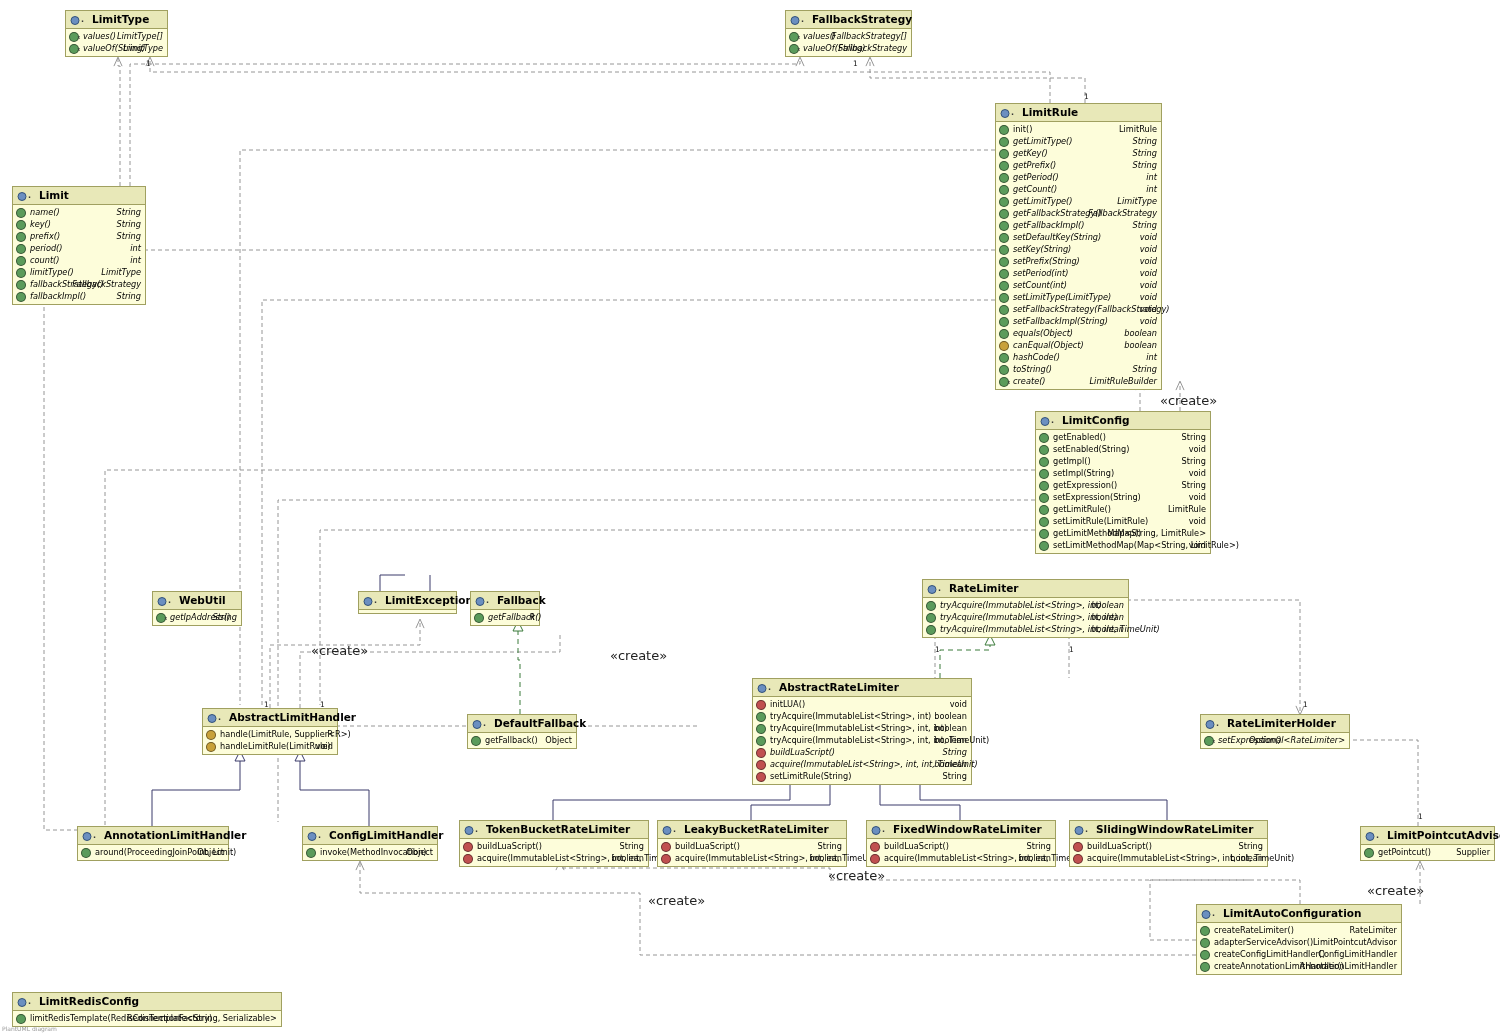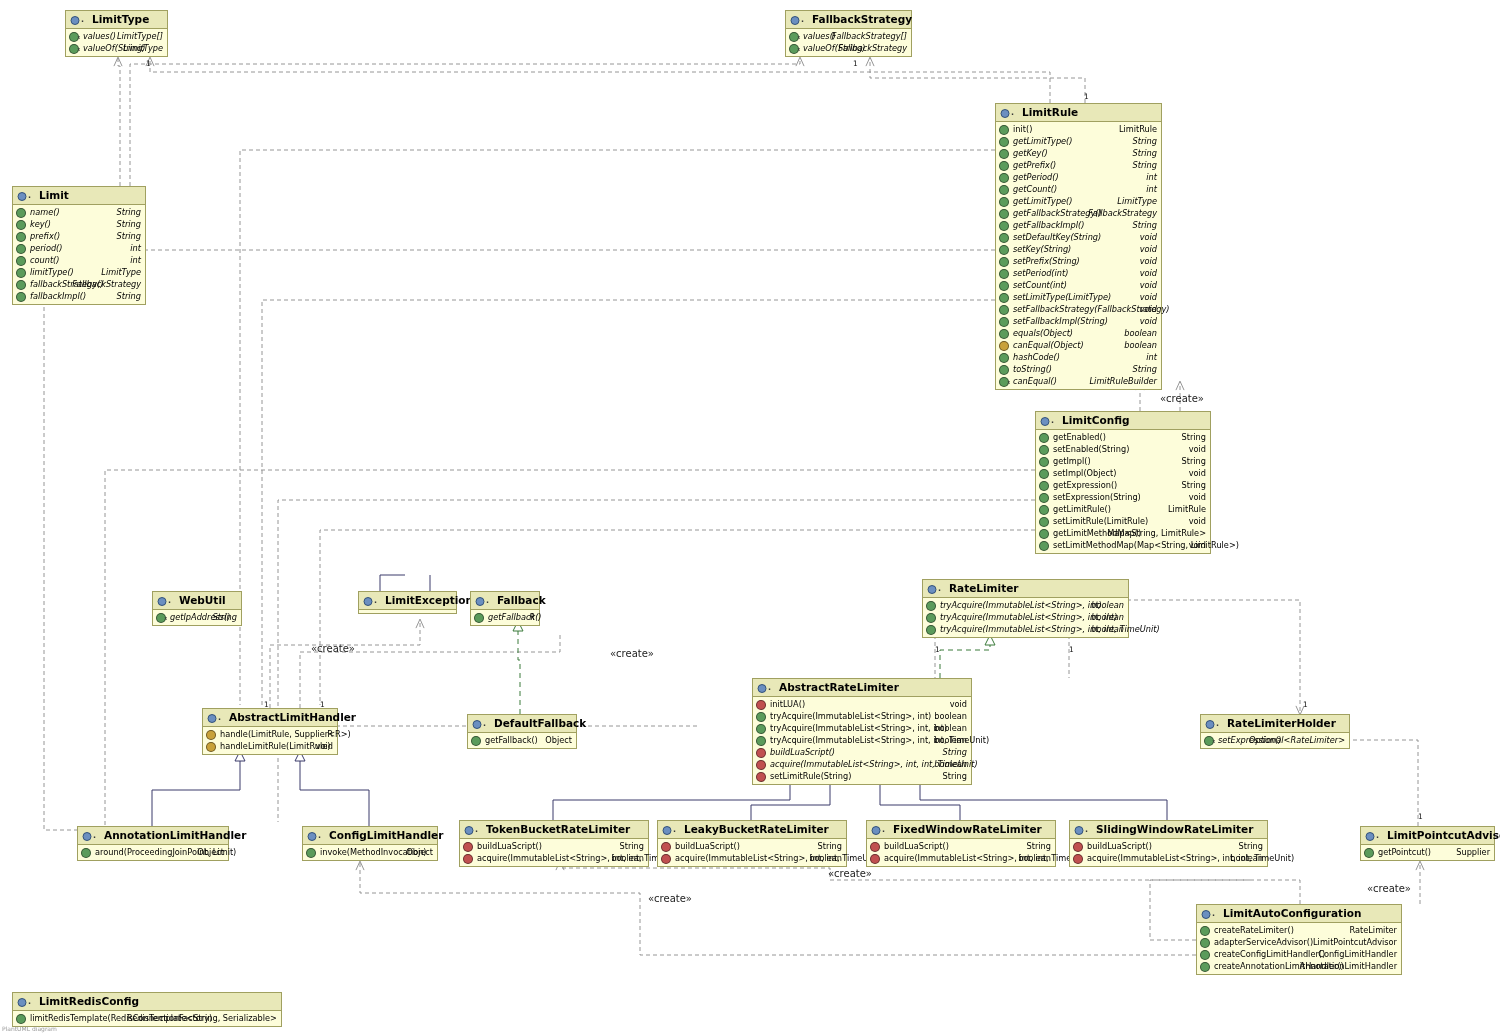--- a/index.html
+++ b/index.html
@@ -20,21 +20,21 @@
   .mark{position:absolute;left:11px;top:1px;font-size:8px;color:#333;}
 
   
   .c-pub{background:#5b9b5b;}
   .c-prot{background:#c8a13a;}
   .c-priv{background:#c05050;}
   .circ{border-radius:50%;border:1px solid rgba(0,0,0,.45);}
   .hdr .glyphs{position:absolute;left:4px;top:3px;}
   .hdr .tname{margin-left:22px;}
 
-  .lbl{position:absolute;font-size:10px;color:#222;background:transparent;white-space:nowrap;}
+  .lbl{position:absolute;font-size:13px;color:#222;background:transparent;white-space:nowrap;}
   .mult{position:absolute;font-size:7.5px;color:#111;}
   .watermark{position:absolute;left:2px;bottom:1px;font-size:6px;color:#999;}
 </style>
 </head>
 <body>
 
 <div id="canvas">
 
   <svg class="lines" viewBox="0 0 1500 1033">
     <defs>
@@ -161,33 +161,33 @@
           <div class="row it"><span class="ico circ c-pub"></span><span class="nm">setPrefix(String)</span><span class="rt">void</span></div>
           <div class="row it"><span class="ico circ c-pub"></span><span class="nm">setPeriod(int)</span><span class="rt">void</span></div>
           <div class="row it"><span class="ico circ c-pub"></span><span class="nm">setCount(int)</span><span class="rt">void</span></div>
           <div class="row it"><span class="ico circ c-pub"></span><span class="nm">setLimitType(LimitType)</span><span class="rt">void</span></div>
           <div class="row it"><span class="ico circ c-pub"></span><span class="nm">setFallbackStrategy(FallbackStrategy)</span><span class="rt">void</span></div>
           <div class="row it"><span class="ico circ c-pub"></span><span class="nm">setFallbackImpl(String)</span><span class="rt">void</span></div>
           <div class="row it"><span class="ico circ c-pub"></span><span class="nm">equals(Object)</span><span class="rt">boolean</span></div>
           <div class="row it"><span class="ico circ c-prot"></span><span class="nm">canEqual(Object)</span><span class="rt">boolean</span></div>
           <div class="row it"><span class="ico circ c-pub"></span><span class="nm">hashCode()</span><span class="rt">int</span></div>
           <div class="row it"><span class="ico circ c-pub"></span><span class="nm">toString()</span><span class="rt">String</span></div>
-          <div class="row it"><span class="ico circ c-pub"></span><span class="mark">ₓ</span><span class="nm">canEqual()</span><span class="rt">LimitRuleBuilder</span></div>
+          <div class="row it"><span class="ico circ c-pub"></span><span class="mark">ₓ</span><span class="nm">create()</span><span class="rt">LimitRuleBuilder</span></div>
         </div>
       </div>
       <div class="cls" style="left: 1035px; top: 411px; width: 174px;">
         <div class="hdr"><span class="glyphs"><svg width="18" height="11" viewBox="0 0 18 11">
               <circle cx="5" cy="5.5" r="4" fill="#6b8fc0" stroke="#33527a" stroke-width="1"></circle>
               <text x="11" y="9" font-size="8" fill="#333" font-family="DejaVu Sans">⋅</text>
             </svg></span><span class="tname">LimitConfig</span></div>
         <div class="body">
           <div class="row"><span class="ico circ c-pub"></span><span class="nm">getEnabled()</span><span class="rt">String</span></div>
           <div class="row"><span class="ico circ c-pub"></span><span class="nm">setEnabled(String)</span><span class="rt">void</span></div>
           <div class="row"><span class="ico circ c-pub"></span><span class="nm">getImpl()</span><span class="rt">String</span></div>
-          <div class="row"><span class="ico circ c-pub"></span><span class="nm">setImpl(Object)</span><span class="rt">void</span></div>
+          <div class="row"><span class="ico circ c-pub"></span><span class="nm">setImpl(String)</span><span class="rt">void</span></div>
           <div class="row"><span class="ico circ c-pub"></span><span class="nm">getExpression()</span><span class="rt">String</span></div>
           <div class="row"><span class="ico circ c-pub"></span><span class="nm">setExpression(String)</span><span class="rt">void</span></div>
           <div class="row"><span class="ico circ c-pub"></span><span class="nm">getLimitRule()</span><span class="rt">LimitRule</span></div>
           <div class="row"><span class="ico circ c-pub"></span><span class="nm">setLimitRule(LimitRule)</span><span class="rt">void</span></div>
           <div class="row"><span class="ico circ c-pub"></span><span class="nm">getLimitMethodMap()</span><span class="rt">Map&lt;String, LimitRule&gt;</span></div>
           <div class="row"><span class="ico circ c-pub"></span><span class="nm">setLimitMethodMap(Map&lt;String, LimitRule&gt;)</span><span class="rt">void</span></div>
         </div>
       </div>
       <div class="cls" style="left: 152px; top: 591px; width: 88px;">
         <div class="hdr"><span class="glyphs"><svg width="18" height="11" viewBox="0 0 18 11">

